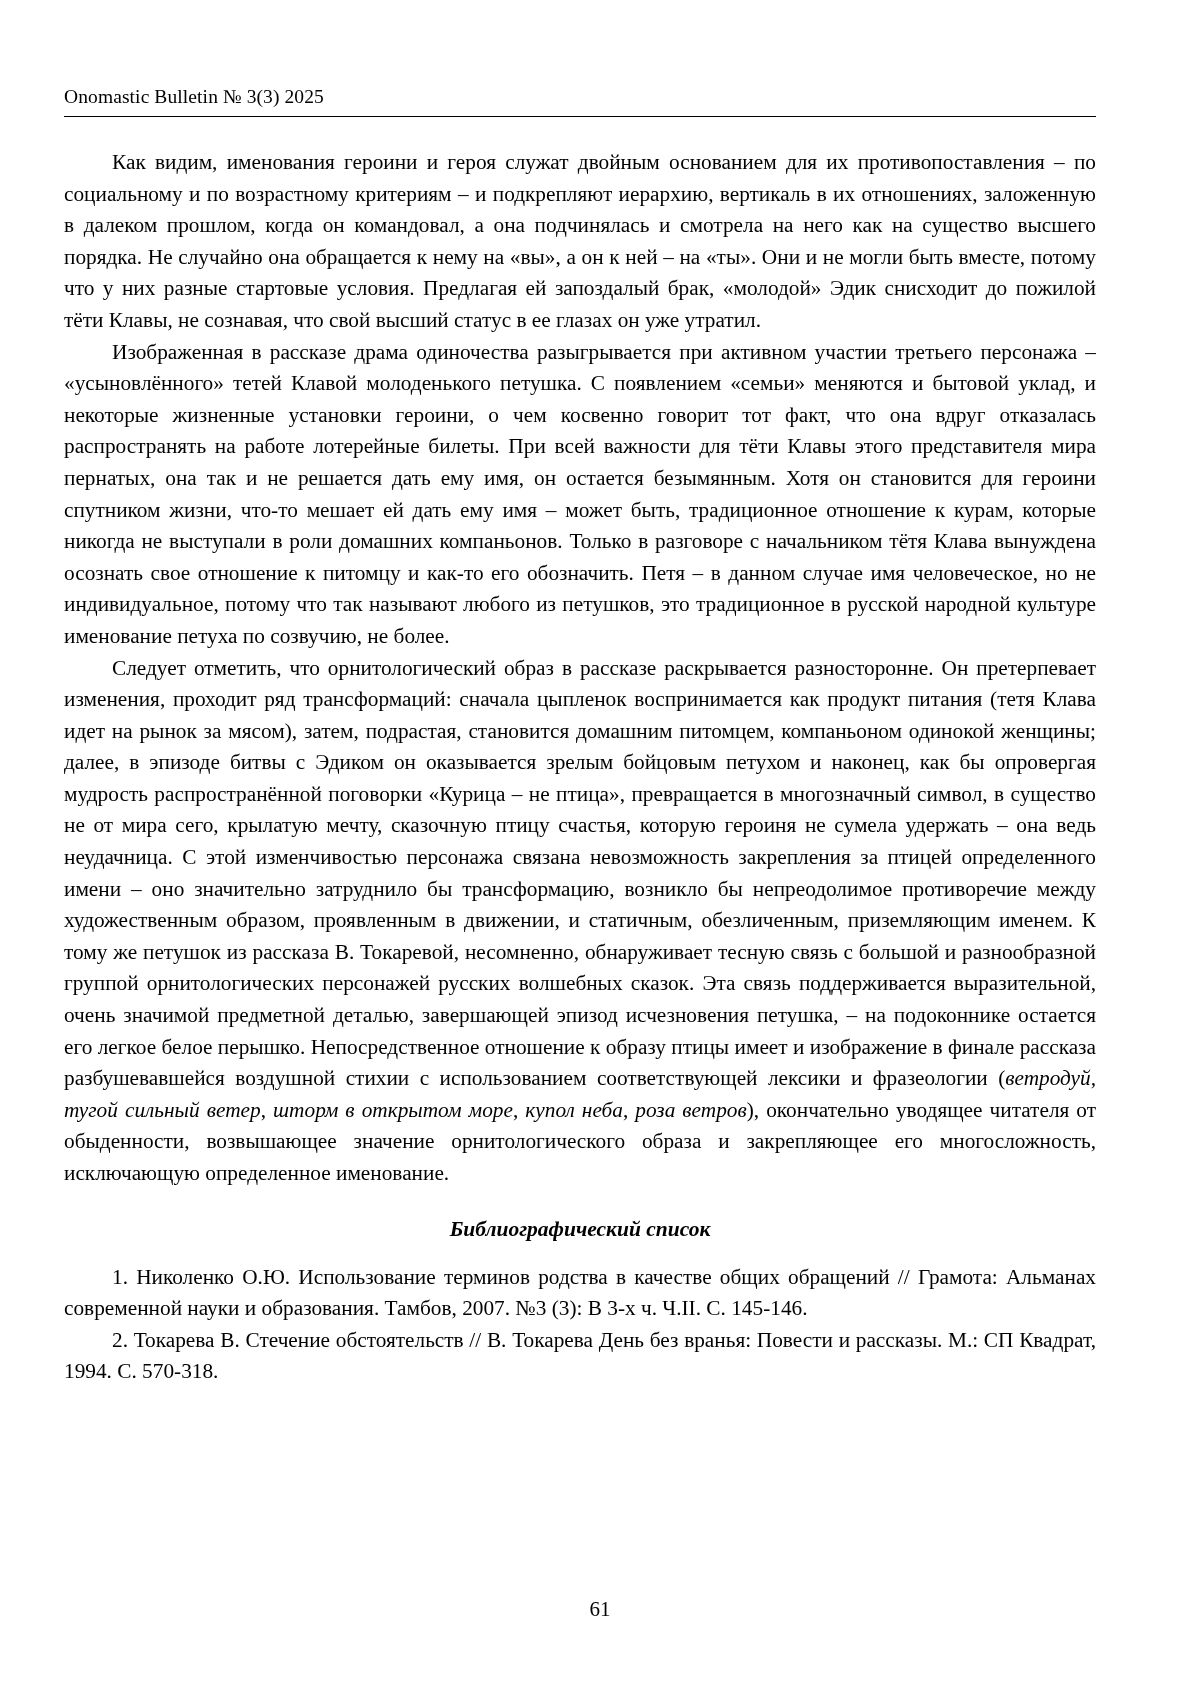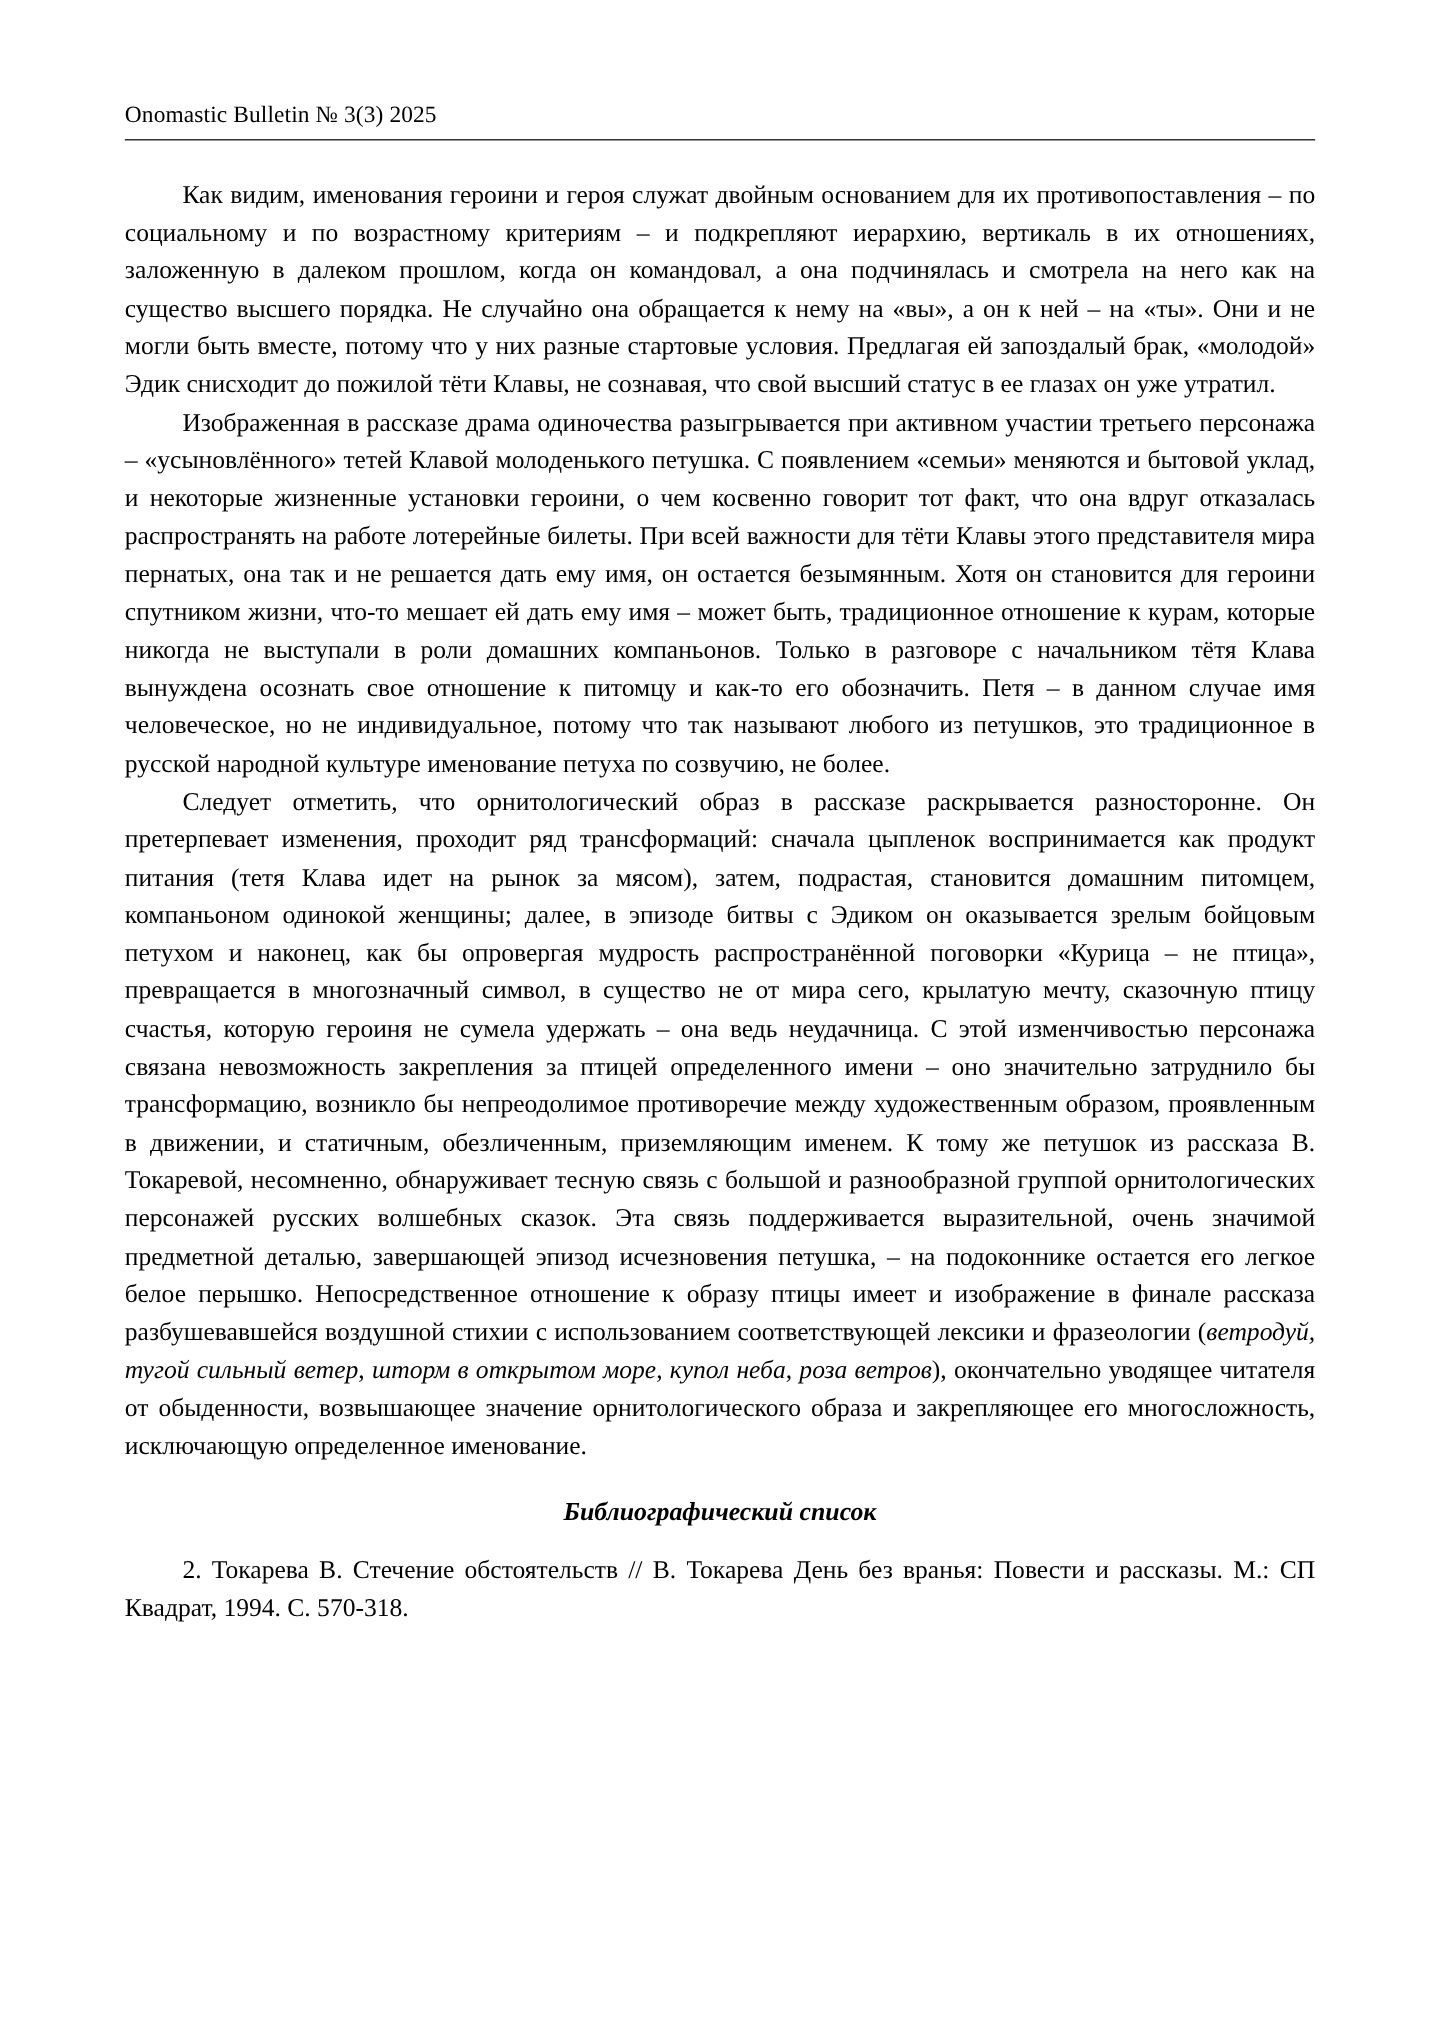--- a/index.html
+++ b/index.html
@@ -11,21 +11,21 @@
     width: 1200px;
     height: 1698px;
     font-family: "Liberation Serif", serif;
     color: #000000;
   }
   .page {
     position: relative;
     width: 1200px;
     height: 1698px;
     box-sizing: border-box;
-    padding: 86px 104px 0 104px;
+    padding: 86px 104px 0 64px;
   }
   .running-head {
     font-size: 19.5px;
     letter-spacing: 0.1px;
     padding-bottom: 8px;
   }
   .head-rule {
     border: 0;
     border-top: 1.4px solid #000;
     margin: 0 0 30px 0;
@@ -78,17 +78,19 @@
 
   <div class="body-text">
     <p>Как видим, именования героини и героя служат двойным основанием для их противопоставления – по социальному и по возрастному критериям – и подкрепляют   иерархию, вертикаль в их отношениях, заложенную в далеком прошлом, когда он командовал, а она подчинялась и смотрела на него как на существо высшего порядка. Не случайно она обращается к нему на «вы», а он к ней – на «ты». Они и не могли быть вместе, потому что у них разные стартовые условия. Предлагая ей запоздалый брак, «молодой» Эдик снисходит до пожилой тёти Клавы, не сознавая, что свой высший статус в ее глазах он уже утратил.</p>
     <p>Изображенная в рассказе драма одиночества разыгрывается при активном участии третьего персонажа – «усыновлённого» тетей Клавой молоденького петушка. С появлением «семьи» меняются и бытовой уклад, и некоторые жизненные установки героини, о чем косвенно говорит тот факт, что она вдруг отказалась распространять на работе лотерейные билеты. При всей важности для тёти Клавы этого представителя мира пернатых, она так и не решается дать ему имя, он остается безымянным. Хотя он становится для героини спутником жизни, что-то мешает ей дать ему имя – может быть, традиционное отношение к курам, которые никогда не выступали в роли домашних компаньонов. Только в разговоре с начальником тётя Клава вынуждена осознать свое отношение к питомцу и как-то его обозначить. Петя – в данном случае имя человеческое, но не индивидуальное, потому что так называют любого из петушков, это традиционное в русской народной культуре именование петуха по созвучию, не более.</p>
     <p><span>Следует отметить, что орнитологический образ в рассказе раскрывается разносторонне. Он претерпевает изменения, проходит ряд трансформаций: сначала цыпленок воспринимается как продукт питания (тетя Клава идет на рынок за мясом), затем, подрастая, становится домашним питомцем, компаньоном одинокой женщины; далее, в эпизоде битвы с Эдиком он оказывается зрелым бойцовым петухом и наконец, как бы опровергая мудрость распространённой поговорки «Курица – не птица», превращается в многозначный символ, в существо не от мира сего, крылатую мечту, сказочную птицу счастья, которую героиня не сумела удержать – она ведь неудачница. С этой изменчивостью персонажа связана невозможность закрепления за птицей определенного имени – оно значительно затруднило бы трансформацию, возникло бы непреодолимое противоречие между художественным образом, проявленным в движении, и статичным, обезличенным, приземляющим именем. К тому же петушок из рассказа В. Токаревой, несомненно, обнаруживает тесную связь с большой и разнообразной группой орнитологических персонажей русских волшебных сказок. Эта связь поддерживается выразительной, очень значимой предметной деталью, завершающей эпизод исчезновения петушка, – на подоконнике остается его легкое белое перышко. Непосредственное отношение к образу птицы имеет и изображение в финале рассказа разбушевавшейся воздушной стихии с использованием соответствующей лексики и фразеологии (</span><i>ветродуй, тугой сильный ветер</i><span>, </span><i>шторм в открытом море</i><span>, </span><i>купол неба</i><span>, </span><i>роза ветров</i><span>), окончательно уводящее читателя от обыденности, возвышающее значение орнитологического образа и закрепляющее его многосложность, исключающую определенное именование.</span></p>
   </div>
 
   <div class="section-title">Библиографический список</div>
 
   <div class="refs">
+    <p>1. Николенко О.Ю. Использование терминов родства в качестве общих обращений // Грамота: Альманах современной науки и образования. Тамбов, 2007. №3 (3): В 3-х ч. Ч.II. С. 145-146.</p>
     <p>2. Токарева В. Стечение обстоятельств // В. Токарева День без вранья: Повести и рассказы. М.: СП Квадрат, 1994. С. 570-318.</p>
   </div>
 
+  <div class="page-number">61</div>
 
 </div>
 
 </body></html>

